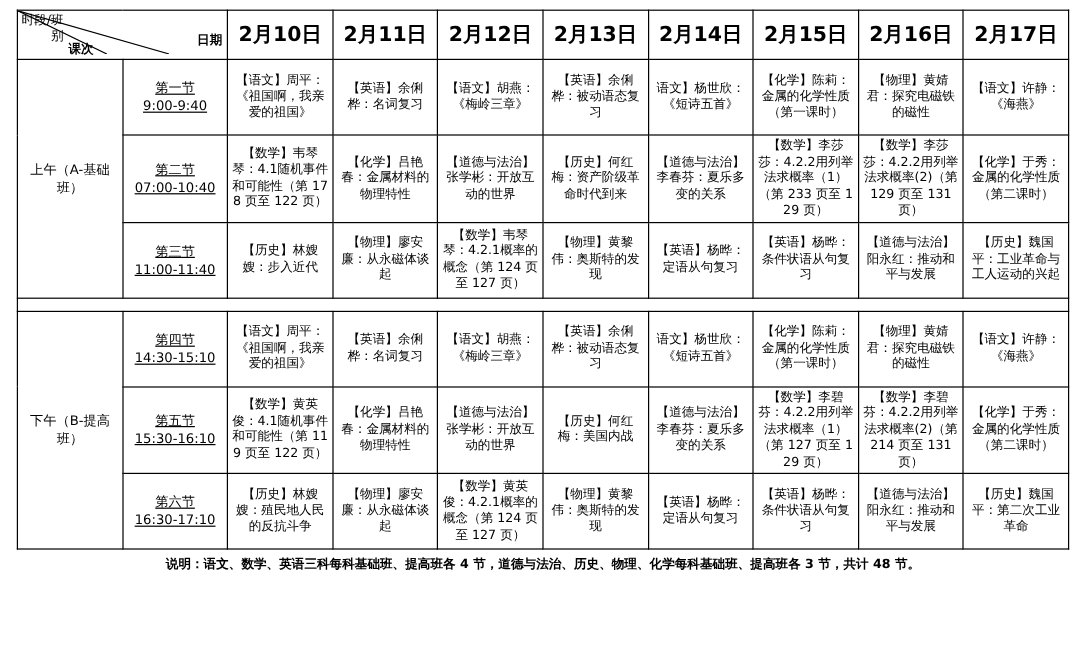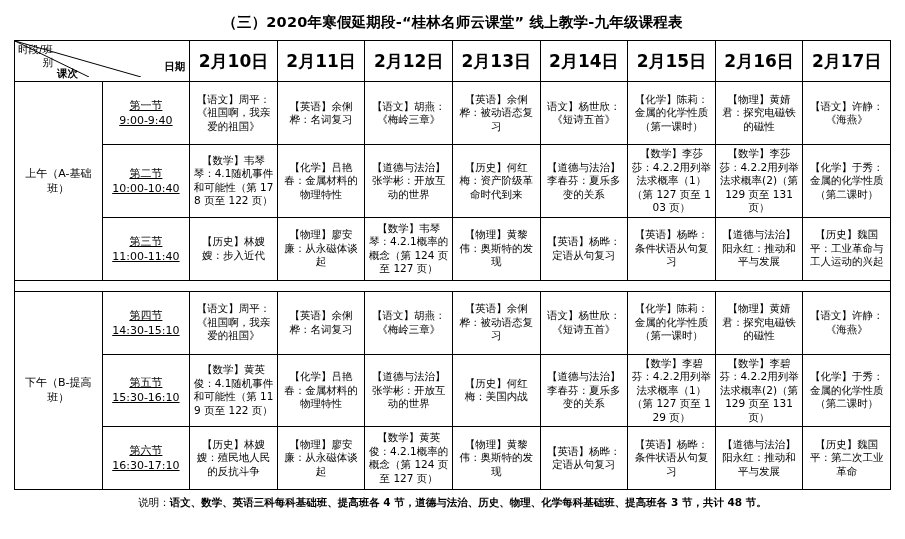--- a/index.html
+++ b/index.html
@@ -113,29 +113,28 @@
     padding: 0;
   }
   .note {
     margin-top: 5px;
     font-size: 10.5px;
     font-weight: bold;
     text-align: center;
     line-height: 15px;
   }
   .note .note-label {
-    font-weight: normal;
+    font-weight: bold;
   }
 </style>
 </head>
 <body>
 
 <div class="page">
 
-  <div class="title">（三）2020年寒假延期段-“桂林名师云课堂” 线上教学-九年级课程表</div>
 
   <table class="sched">
     <tbody>
       <tr>
         <td class="corner" colspan="2">
           <svg width="126" height="36" viewBox="0 0 126 36">
             <line x1="0" y1="0" x2="126" y2="36" stroke="#000" stroke-width="1"></line>
             <line x1="0" y1="0" x2="74" y2="36" stroke="#000" stroke-width="1"></line>
           </svg>
           <span class="lbl-period">时段/班别</span>
@@ -163,28 +162,28 @@
         <td class="cellbody">【语文】胡燕：《梅岭三章》</td>
         <td class="cellbody">【英语】余俐桦：被动语态复习</td>
         <td class="cellbody">语文】杨世欣：《短诗五首》</td>
         <td class="cellbody">【化学】陈莉：金属的化学性质（第一课时）</td>
         <td class="cellbody">【物理】黄婧君：探究电磁铁的磁性</td>
         <td class="cellbody">【语文】许静：《海燕》</td>
       </tr>
       <tr>
         <td class="session">
           <div>第二节</div>
-          <div>10:00-10:40</div>
+          <div>07:00-10:40</div>
         </td>
         <td class="cellbody">【数学】韦琴琴：4.1随机事件和可能性（第 178 页至 122 页）</td>
         <td class="cellbody">【化学】吕艳春：金属材料的物理特性</td>
         <td class="cellbody">【道德与法治】张学彬：开放互动的世界</td>
         <td class="cellbody">【历史】何红梅：资产阶级革命时代到来</td>
         <td class="cellbody">【道德与法治】李春芬：夏乐多变的关系</td>
-        <td class="cellbody">【数学】李莎莎：4.2.2用列举法求概率（1）（第 127 页至 103 页）</td>
+        <td class="cellbody">【数学】李莎莎：4.2.2用列举法求概率（1）（第 233 页至 129 页）</td>
         <td class="cellbody">【数学】李莎莎：4.2.2用列举法求概率(2)（第 129 页至 131 页）</td>
         <td class="cellbody">【化学】于秀：金属的化学性质（第二课时）</td>
       </tr>
       <tr>
         <td class="session">
           <div>第三节</div>
           <div>11:00-11:40</div>
         </td>
         <td class="cellbody">【历史】林嫂嫂：步入近代</td>
         <td class="cellbody">【物理】廖安廉：从永磁体谈起</td>
@@ -219,21 +218,21 @@
         <td class="session">
           <div>第五节</div>
           <div>15:30-16:10</div>
         </td>
         <td class="cellbody">【数学】黄英俊：4.1随机事件和可能性（第 119 页至 122 页）</td>
         <td class="cellbody">【化学】吕艳春：金属材料的物理特性</td>
         <td class="cellbody">【道德与法治】张学彬：开放互动的世界</td>
         <td class="cellbody">【历史】何红梅：美国内战</td>
         <td class="cellbody">【道德与法治】李春芬：夏乐多变的关系</td>
         <td class="cellbody">【数学】李碧芬：4.2.2用列举法求概率（1）（第 127 页至 129 页）</td>
-        <td class="cellbody">【数学】李碧芬：4.2.2用列举法求概率(2)（第 129 页至 131 页）</td>
+        <td class="cellbody">【数学】李碧芬：4.2.2用列举法求概率(2)（第 214 页至 131 页）</td>
         <td class="cellbody">【化学】于秀：金属的化学性质（第二课时）</td>
       </tr>
       <tr>
         <td class="session">
           <div>第六节</div>
           <div>16:30-17:10</div>
         </td>
         <td class="cellbody">【历史】林嫂嫂：殖民地人民的反抗斗争</td>
         <td class="cellbody">【物理】廖安廉：从永磁体谈起</td>
         <td class="cellbody">【数学】黄英俊：4.2.1概率的概念（第 124 页至 127 页）</td>

